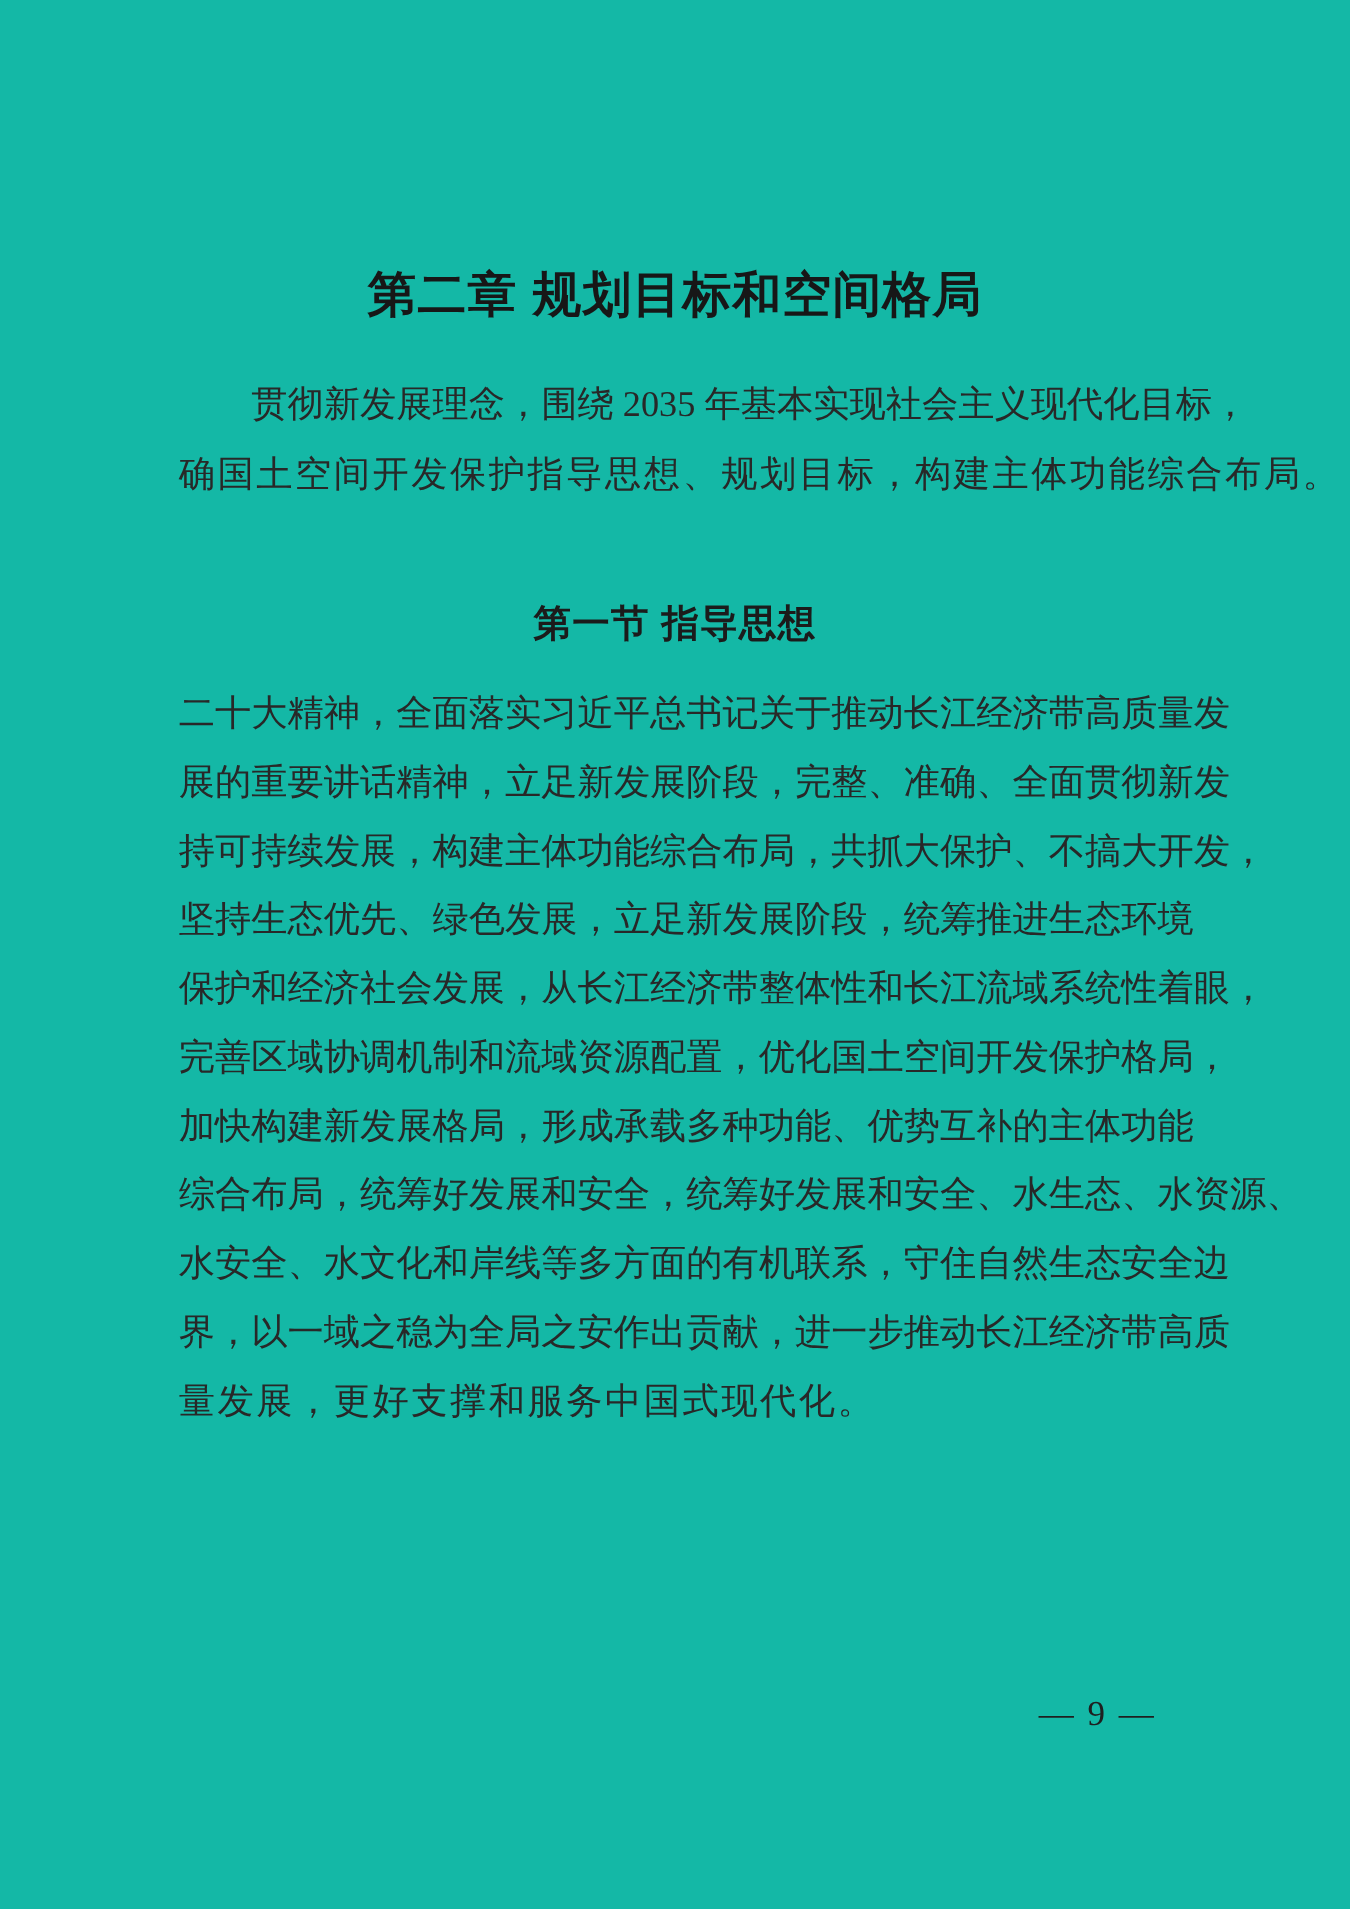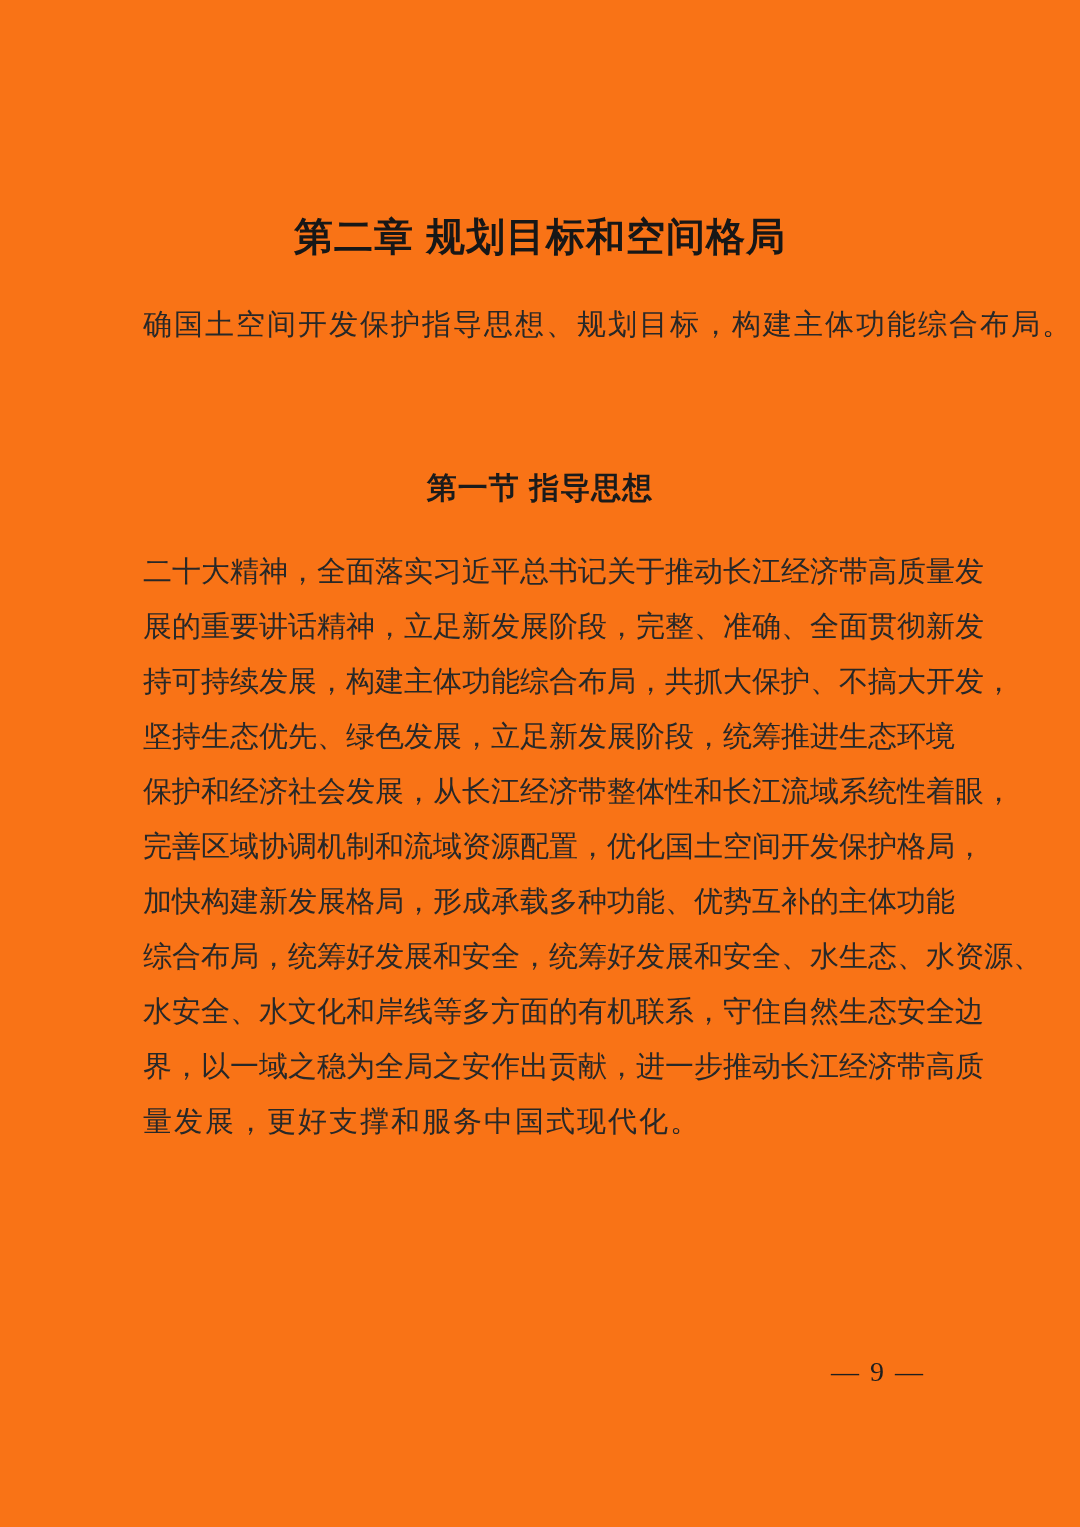--- a/index.html
+++ b/index.html
@@ -4,42 +4,42 @@
 <style>
   html, body {
     margin: 0;
     padding: 0;
     background: #ffffff;
   }
   .page {
     position: relative;
     width: 1080px;
     height: 1527px;
-    background: #f97316;
+    background: #14b8a6;
     overflow: hidden;
     font-family: "Liberation Serif", "DejaVu Serif", serif;
     color: #262626;
   }
   .chapter-title {
     position: absolute;
     top: 213px;
     left: 0;
     width: 100%;
     margin: 0;
     text-align: center;
     font-family: "Liberation Sans", "DejaVu Sans", sans-serif;
     font-weight: bold;
     font-size: 39px;
     line-height: 48px;
     letter-spacing: 1px;
     color: #171717;
   }
   .section-title {
     position: absolute;
-    top: 468px;
+    top: 480px;
     left: 0;
     width: 100%;
     margin: 0;
     text-align: center;
     font-family: "Liberation Sans", "DejaVu Sans", sans-serif;
     font-weight: bold;
     font-size: 30px;
     line-height: 40px;
     letter-spacing: 1px;
     color: #1b1b1b;
@@ -80,20 +80,21 @@
     color: #1f1f1f;
   }
 </style>
 </head>
 <body>
 
 <div class="page">
   <h1 class="chapter-title">第二章 规划目标和空间格局</h1>
 
   <div class="paragraph para-1">
+      <div class="text-line first-line">贯彻新发展理念，围绕 2035 年基本实现社会主义现代化目标，</div>
       <div class="text-line last-line">确国土空间开发保护指导思想、规划目标，构建主体功能综合布局。</div>
     </div>
 
   <h2 class="section-title">第一节 指导思想</h2>
 
   <div class="paragraph para-2">
       <div class="text-line">二十大精神，全面落实习近平总书记关于推动长江经济带高质量发</div>
       <div class="text-line">展的重要讲话精神，立足新发展阶段，完整、准确、全面贯彻新发</div>
       <div class="text-line">持可持续发展，构建主体功能综合布局，共抓大保护、不搞大开发，</div>
       <div class="text-line">坚持生态优先、绿色发展，立足新发展阶段，统筹推进生态环境</div>

